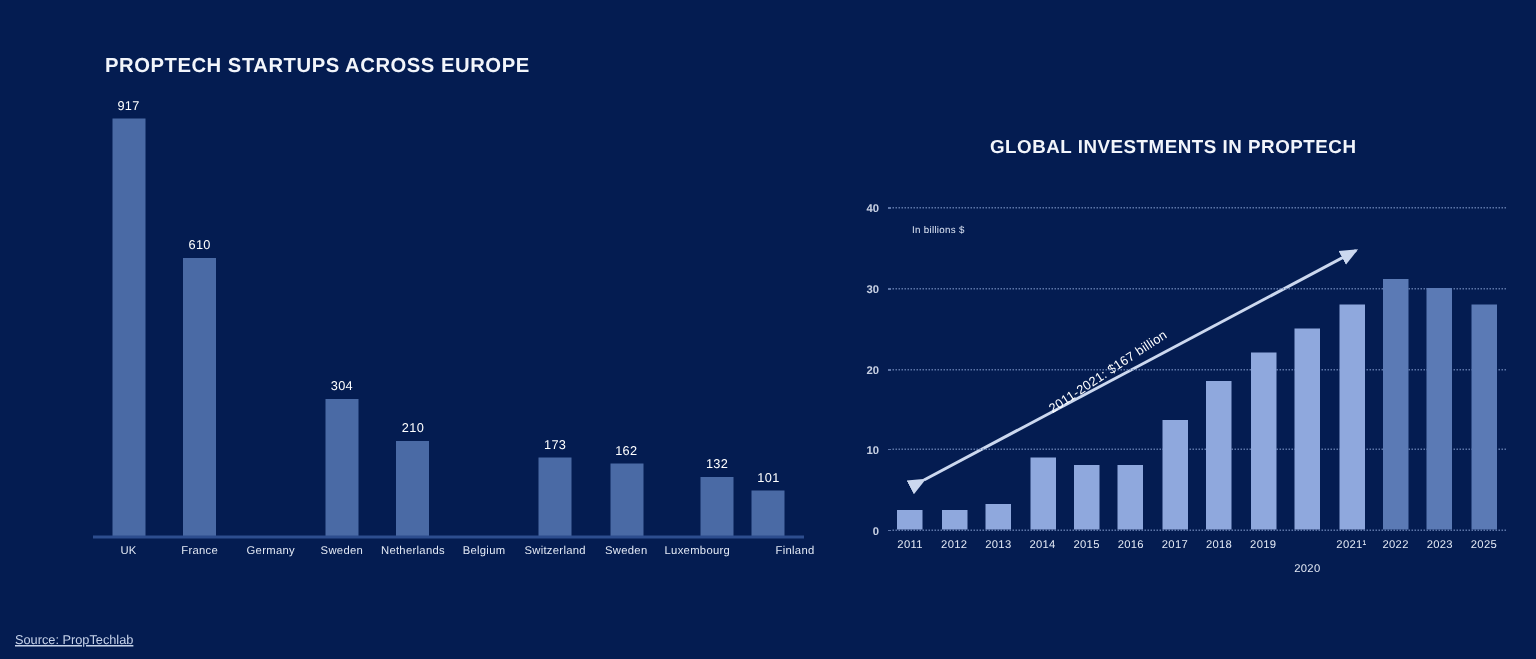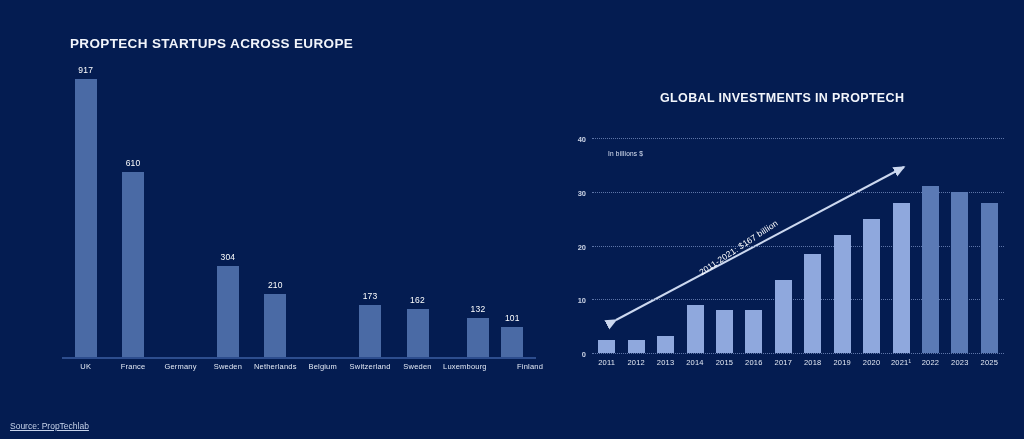--- a/index.html
+++ b/index.html
@@ -323,21 +323,21 @@
     <div class="xticks-right" id="xticks-right">
         <div class="xtick" style="left: 14.7143px;">2011</div>
         <div class="xtick" style="left: 44.1429px;">2012</div>
         <div class="xtick" style="left: 73.5714px;">2013</div>
         <div class="xtick" style="left: 103px;">2014</div>
         <div class="xtick" style="left: 132.429px;">2015</div>
         <div class="xtick" style="left: 161.857px;">2016</div>
         <div class="xtick" style="left: 191.286px;">2017</div>
         <div class="xtick" style="left: 220.714px;">2018</div>
         <div class="xtick" style="left: 250.143px;">2019</div>
-        <div class="xtick" style="left: 279.571px;">2020</div>
+        <div class="xtick" style="left: 279.571px; margin-top: 16px;">2020</div>
         <div class="xtick" style="left: 309px;">2021¹</div>
         <div class="xtick" style="left: 338.429px;">2022</div>
         <div class="xtick" style="left: 367.857px;">2023</div>
         <div class="xtick" style="left: 397.286px;">2025</div>
       </div>
   </section>
 
   <div class="source">Source: PropTechlab</div>
 
 </div>

